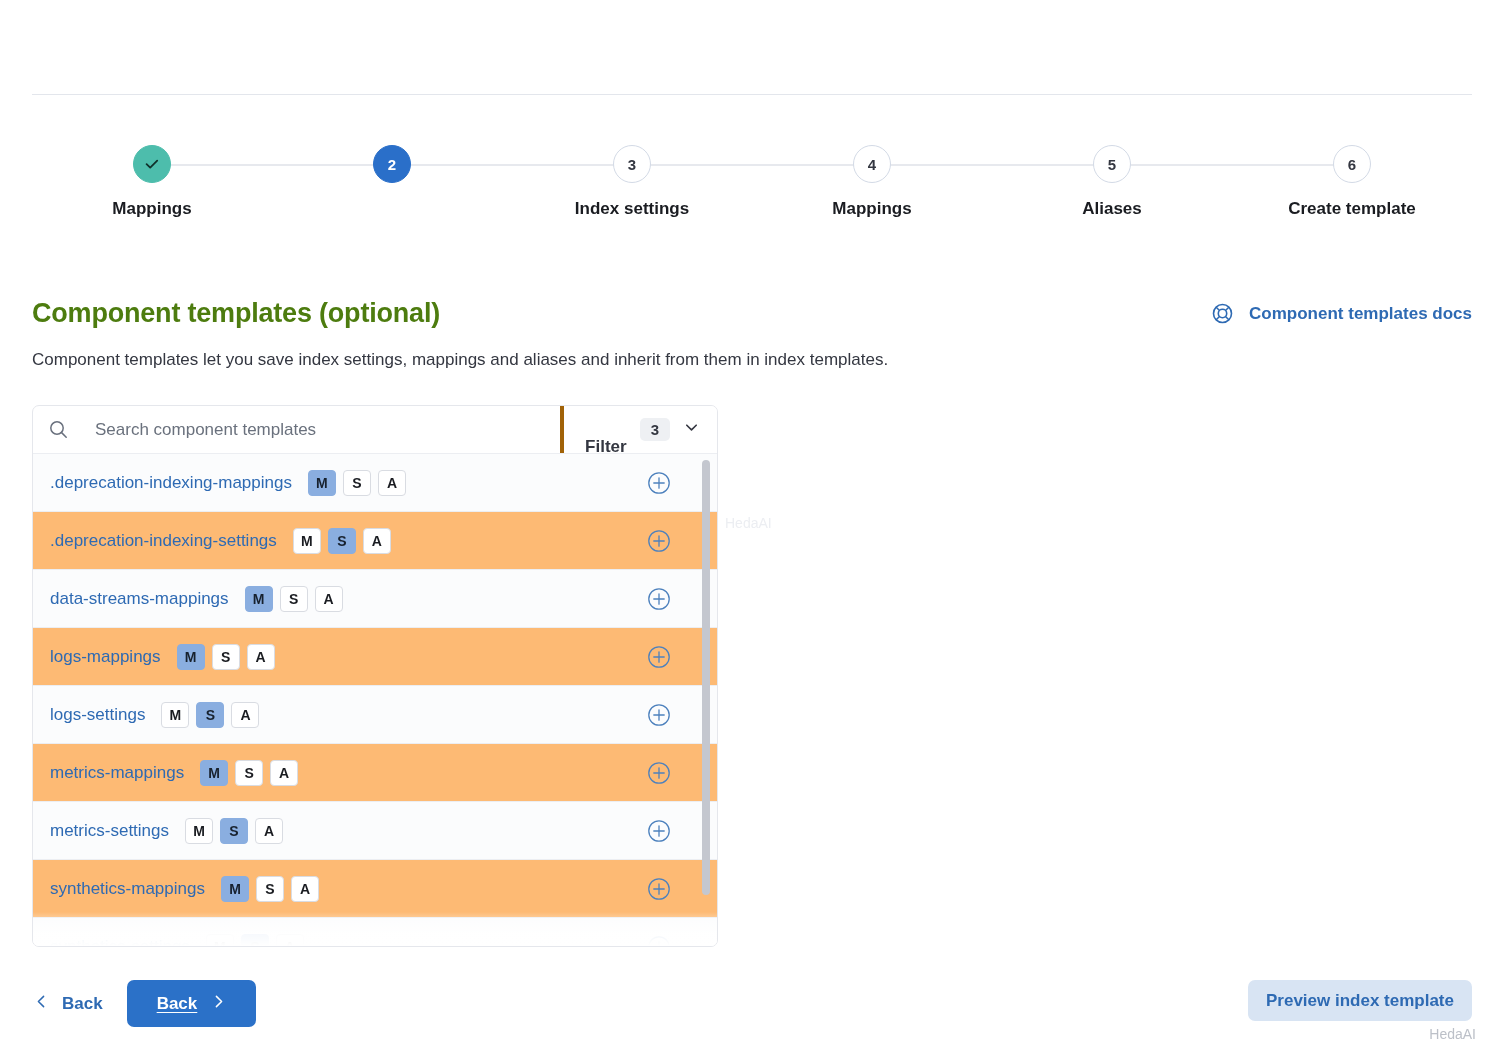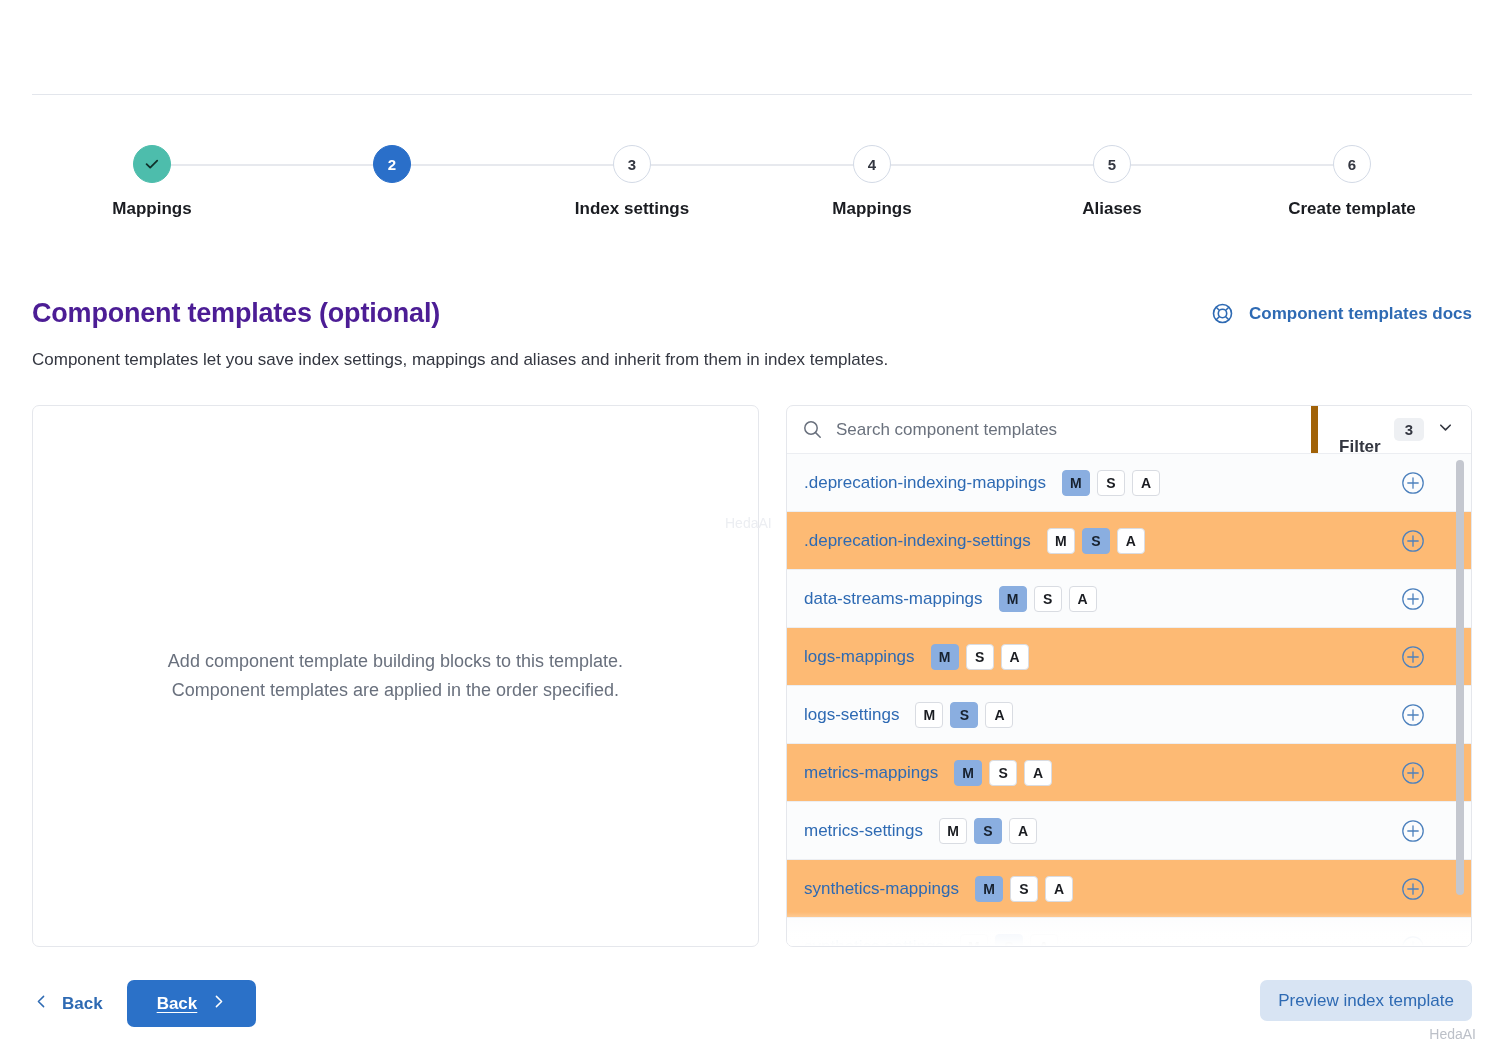--- a/index.html
+++ b/index.html
@@ -95,21 +95,21 @@
     left: 32px; top: 298px;
     width: 1440px;
     display: flex;
     align-items: center;
     justify-content: space-between;
   }
   .section-title {
     font-size: 27px;
     font-weight: 700;
     letter-spacing: -0.2px;
-    color: #4c1d95;
+    color: #4d7c0f;
   }
   .docs-link {
     display: flex;
     align-items: center;
     gap: 16px;
     color: #2e6ab3;
     font-size: 17px;
     font-weight: 700;
     cursor: pointer;
   }
@@ -165,23 +165,23 @@
     height: 48px;
     display: flex;
     align-items: stretch;
     border-bottom: 1px solid #eceef2;
     flex: none;
   }
   .search-box {
     flex: 1;
     display: flex;
     align-items: center;
-    gap: 12px;
+    gap: 25px;
     padding: 0 16px;
-    border-right: 7px solid #a16207;
+    border-right: 4px solid #a16207;
   }
   .search-box svg { flex: none; display: block; }
   .search-input {
     flex: 1;
     border: none;
     outline: none;
     font-family: "Liberation Sans", sans-serif;
     font-size: 17px;
     color: #343741;
     background: transparent;
@@ -325,21 +325,21 @@
     position: absolute;
     right: 28px; top: 980px;
     background: #d8e4f3;
     color: #2e6ab3;
     border: none;
     border-radius: 7px;
     height: 41px;
     padding: 0 18px;
     font-family: "Liberation Sans", sans-serif;
     font-size: 17px;
-    font-weight: 400;
+    font-weight: 700;
     cursor: pointer;
   }
 
   .watermark {
     position: absolute;
     color: #d9dce2;
     font-size: 14px;
     pointer-events: none;
     user-select: none;
   }
@@ -405,26 +405,20 @@
           <path d="M7.5 7.5 4.2 4.2M13.5 7.5l3.3-3.3M7.5 13.5l-3.3 3.3M13.5 13.5l3.3 3.3" stroke="#2e6ab3" stroke-width="1.5"></path>
         </svg>
       </span>
       <span>Component templates docs</span>
     </div>
   </div>
   <div class="section-desc">Component templates let you save index settings, mappings and aliases and inherit from them in index templates.</div>
 
   <div class="panels">
 
-    <div class="drop-panel">
-      <div class="drop-text">
-        <div>Add component template building blocks to this template.</div>
-        <div>Component templates are applied in the order specified.</div>
-      </div>
-    </div>
 
     <div class="select-panel">
       <div class="search-row">
         <div class="search-box">
           <span>
             <svg width="19" height="19" viewBox="0 0 19 19" fill="none">
               <circle cx="8" cy="8" r="6.2" stroke="#69707d" stroke-width="1.5"></circle>
               <path d="M12.6 12.6 17.2 17.2" stroke="#69707d" stroke-width="1.5" stroke-linecap="round"></path>
             </svg>
           </span>

